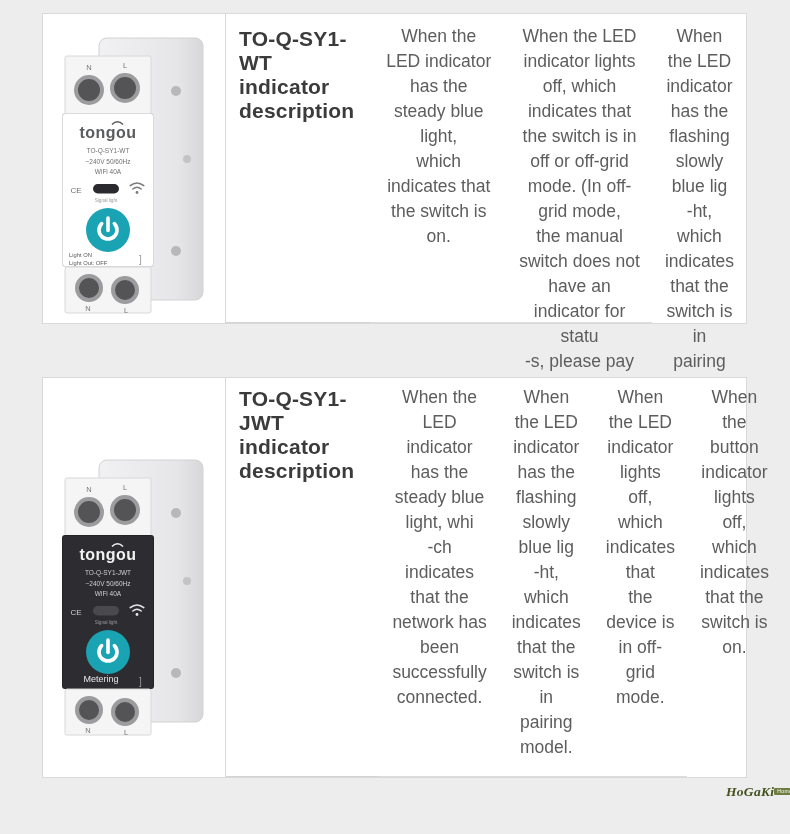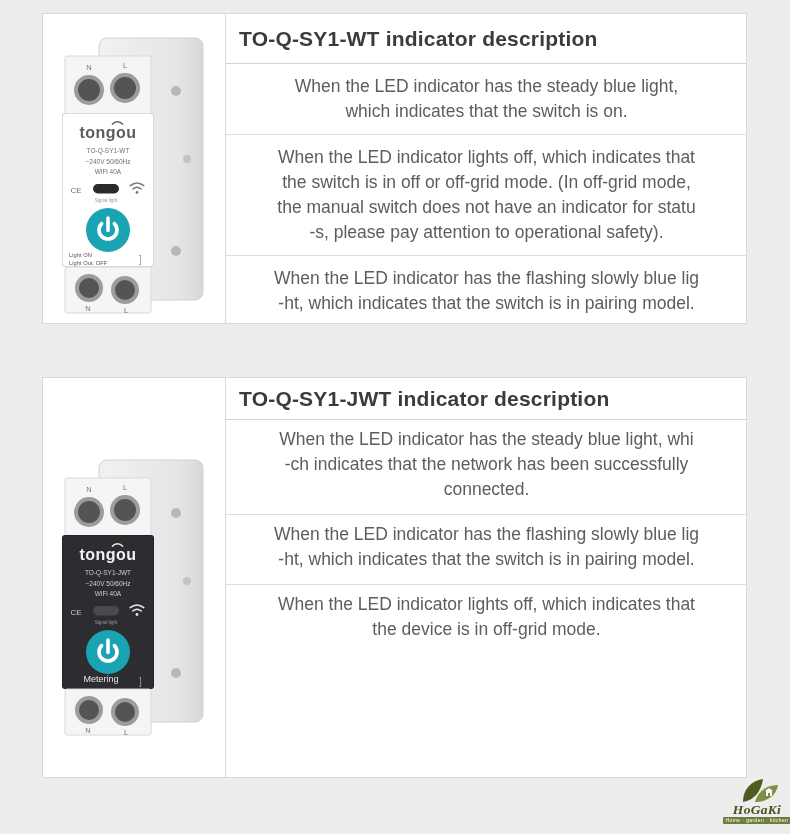--- a/index.html
+++ b/index.html
@@ -15,37 +15,37 @@
     display:flex;box-sizing:border-box;
   }
   #card-1{top:13px;height:311px;}
   #card-2{top:377px;height:401px;}
   .img-cell{
     width:183px;flex:0 0 183px;border-right:1px solid #d9d9d9;
     display:flex;justify-content:center;box-sizing:border-box;
   }
   #card-1 .img-cell svg{margin-top:12px;}
   #card-2 .img-cell svg{margin-top:70px;}
-  .text-col{flex:1;display:flex;flex-direction:column;min-width:0;}
+  .text-col{flex:1;display:flex;flex-direction:row;min-width:0;}
   .title-row{
     border-bottom:1px solid #d4d4d4;
     font-size:21px;font-weight:600;color:#3b3b3b;
     padding:13px 16px 12px 13px;letter-spacing:.2px;
   }
   #card-2 .title-row{padding:9px 25px 8px 13px;}
   .row{
     border-bottom:1px solid #dcdcdc;
     font-size:17.5px;line-height:25px;color:#5d5d5d;
     padding:10px 12px 10px 13px;white-space:pre-line;text-align:center;
   }
   #card-2 .row{padding:7px 12px 12px 13px;}
   .row:last-child{border-bottom:none;flex:1;}
   .logo{
     position:absolute;left:726px;top:779px;width:62px;
-    display:flex;flex-direction:column;align-items:center;
+    display:flex;flex-direction:row;align-items:center;
   }
   .logo-name{
     font-family:"Liberation Serif",serif;font-style:italic;font-weight:bold;
     font-size:13.5px;color:#44511d;line-height:13px;letter-spacing:.3px;
   }
   .logo-bar{
     margin-top:1px;background:#6d7d3f;color:#ffffff;
     font-size:5px;line-height:7px;padding:0 3px;letter-spacing:.4px;
     white-space:nowrap;border-radius:1px;
   }
@@ -174,20 +174,22 @@
   </div>
   <div class="text-col">
     <div class="title-row">TO-Q-SY1-JWT indicator description</div>
     <div class="row">When the LED indicator has the steady blue light, whi
 -ch indicates that the network has been successfully
 connected.</div>
     <div class="row">When the LED indicator has the flashing slowly blue lig
 -ht, which indicates that the switch is in pairing model.</div>
     <div class="row">When the LED indicator lights off, which indicates that
 the device is in off-grid mode.</div>
+    <div class="row">When the button indicator lights off, which indicates
+that the switch is on.</div>
   </div>
 </div>
 
 <div class="logo">
   <svg width="44" height="24" viewBox="0 0 44 24">
     <path d="M8 23 C 8 10, 16 2, 28 0 C 26 13, 19 21, 8 23 Z" fill="#4e5c22"></path>
     <path d="M20 23 C 23 13, 31 6, 43 6 C 41 17, 32 23, 20 23 Z" fill="#7c9143"></path>
     <g>
       <path d="M30 12 L34 9 L38 12 Z" fill="#ffffff"></path>
       <rect x="31" y="12" width="6" height="5" fill="#ffffff"></rect>

